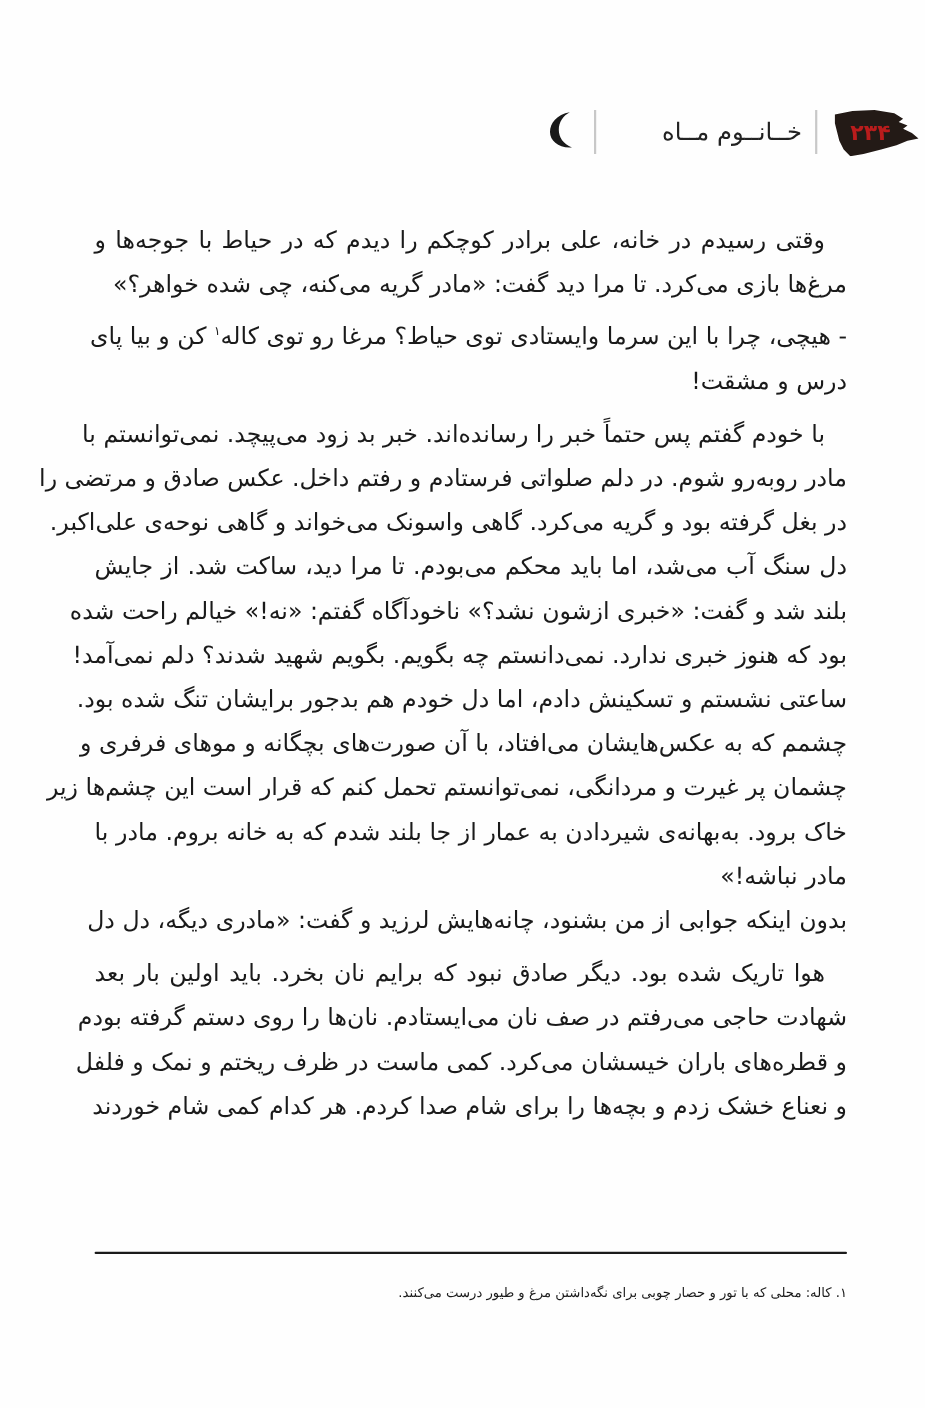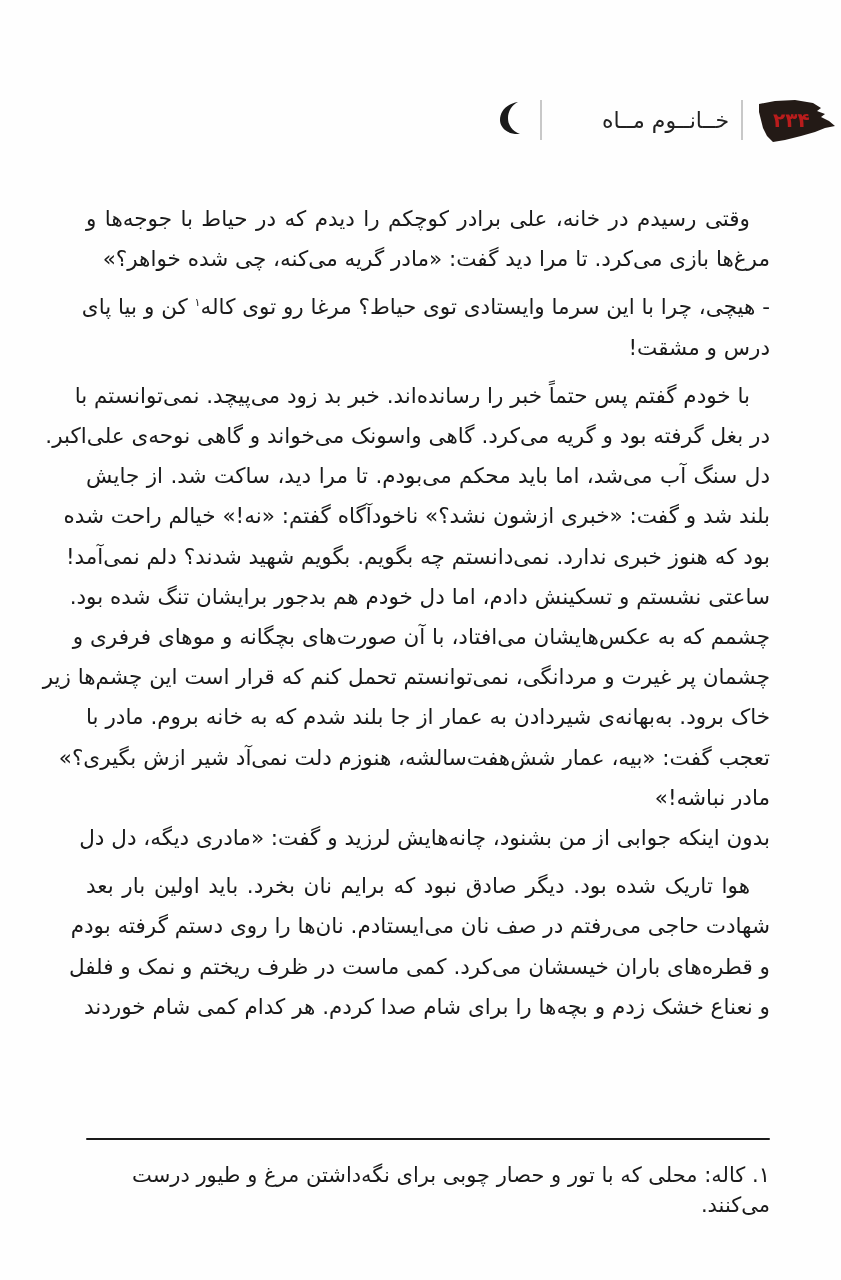--- a/index.html
+++ b/index.html
@@ -113,21 +113,21 @@
       background: #1a1a1a;
       border-radius: 1px;
     }
     .footnote {
       position: absolute;
       top: 1160px;
       left: 86px;
       width: 684px;
       direction: rtl;
       text-align: right;
-      font-size: 21px;
+      font-size: 12px;
       line-height: 30px;
       font-family: "DejaVu Sans", sans-serif;
       color: #1a1a1a;
     }
   </style>
 </head>
 <body>
 
 <div class="page">
 
@@ -155,29 +155,29 @@
       <span class="line last">مرغ‌ها بازی می‌کرد. تا مرا دید گفت: «مادر گریه می‌کنه، چی شده خواهر؟»</span>
     </div>
 
     <div class="para">
       <span class="line"><span>- هیچی، چرا با این سرما وایستادی توی حیاط؟ مرغا رو توی کاله</span><sup class="fn-ref">۱</sup> <span>کن و بیا پای</span></span>
       <span class="line last">درس و مشقت!</span>
     </div>
 
     <div class="para">
       <span class="line" style="padding-right:20px">با خودم گفتم پس حتماً خبر را رسانده‌اند. خبر بد زود می‌پیچد. نمی‌توانستم با</span>
+      <span class="line">مادر روبه‌رو شوم. در دلم صلواتی فرستادم و رفتم داخل. عکس صادق و مرتضی را</span>
       <span class="line">در بغل گرفته بود و گریه می‌کرد. گاهی واسونک می‌خواند و گاهی نوحه‌ی علی‌اکبر.</span>
       <span class="line">دل سنگ آب می‌شد، اما باید محکم می‌بودم. تا مرا دید، ساکت شد. از جایش</span>
       <span class="line">بلند شد و گفت: «خبری ازشون نشد؟» ناخودآگاه گفتم: «نه!» خیالم راحت شده</span>
       <span class="line">بود که هنوز خبری ندارد. نمی‌دانستم چه بگویم. بگویم شهید شدند؟ دلم نمی‌آمد!</span>
       <span class="line">ساعتی نشستم و تسکینش دادم، اما دل خودم هم بدجور برایشان تنگ شده بود.</span>
       <span class="line">چشمم که به عکس‌هایشان می‌افتاد، با آن صورت‌های بچگانه و موهای فرفری و</span>
       <span class="line">چشمان پر غیرت و مردانگی، نمی‌توانستم تحمل کنم که قرار است این چشم‌ها زیر</span>
       <span class="line">خاک برود. به‌بهانه‌ی شیردادن به عمار از جا بلند شدم که به خانه بروم. مادر با</span>
-      <span class="line">تعجب گفت: «بیه، عمار شش‌هفت‌سالشه، هنوزم دلت نمی‌آد شیر ازش بگیری؟»</span>
       <span class="line last">مادر نباشه!»</span>
       <span class="line">بدون اینکه جوابی از من بشنود، چانه‌هایش لرزید و گفت: «مادری دیگه، دل دل</span>
     </div>
 
     <div class="para">
       <span class="line" style="padding-right:20px">هوا تاریک شده بود. دیگر صادق نبود که برایم نان بخرد. باید اولین بار بعد</span>
       <span class="line">شهادت حاجی می‌رفتم در صف نان می‌ایستادم. نان‌ها را روی دستم گرفته بودم</span>
       <span class="line">و قطره‌های باران خیسشان می‌کرد. کمی ماست در ظرف ریختم و نمک و فلفل</span>
       <span class="line">و نعناع خشک زدم و بچه‌ها را برای شام صدا کردم. هر کدام کمی شام خوردند</span>
     </div>

